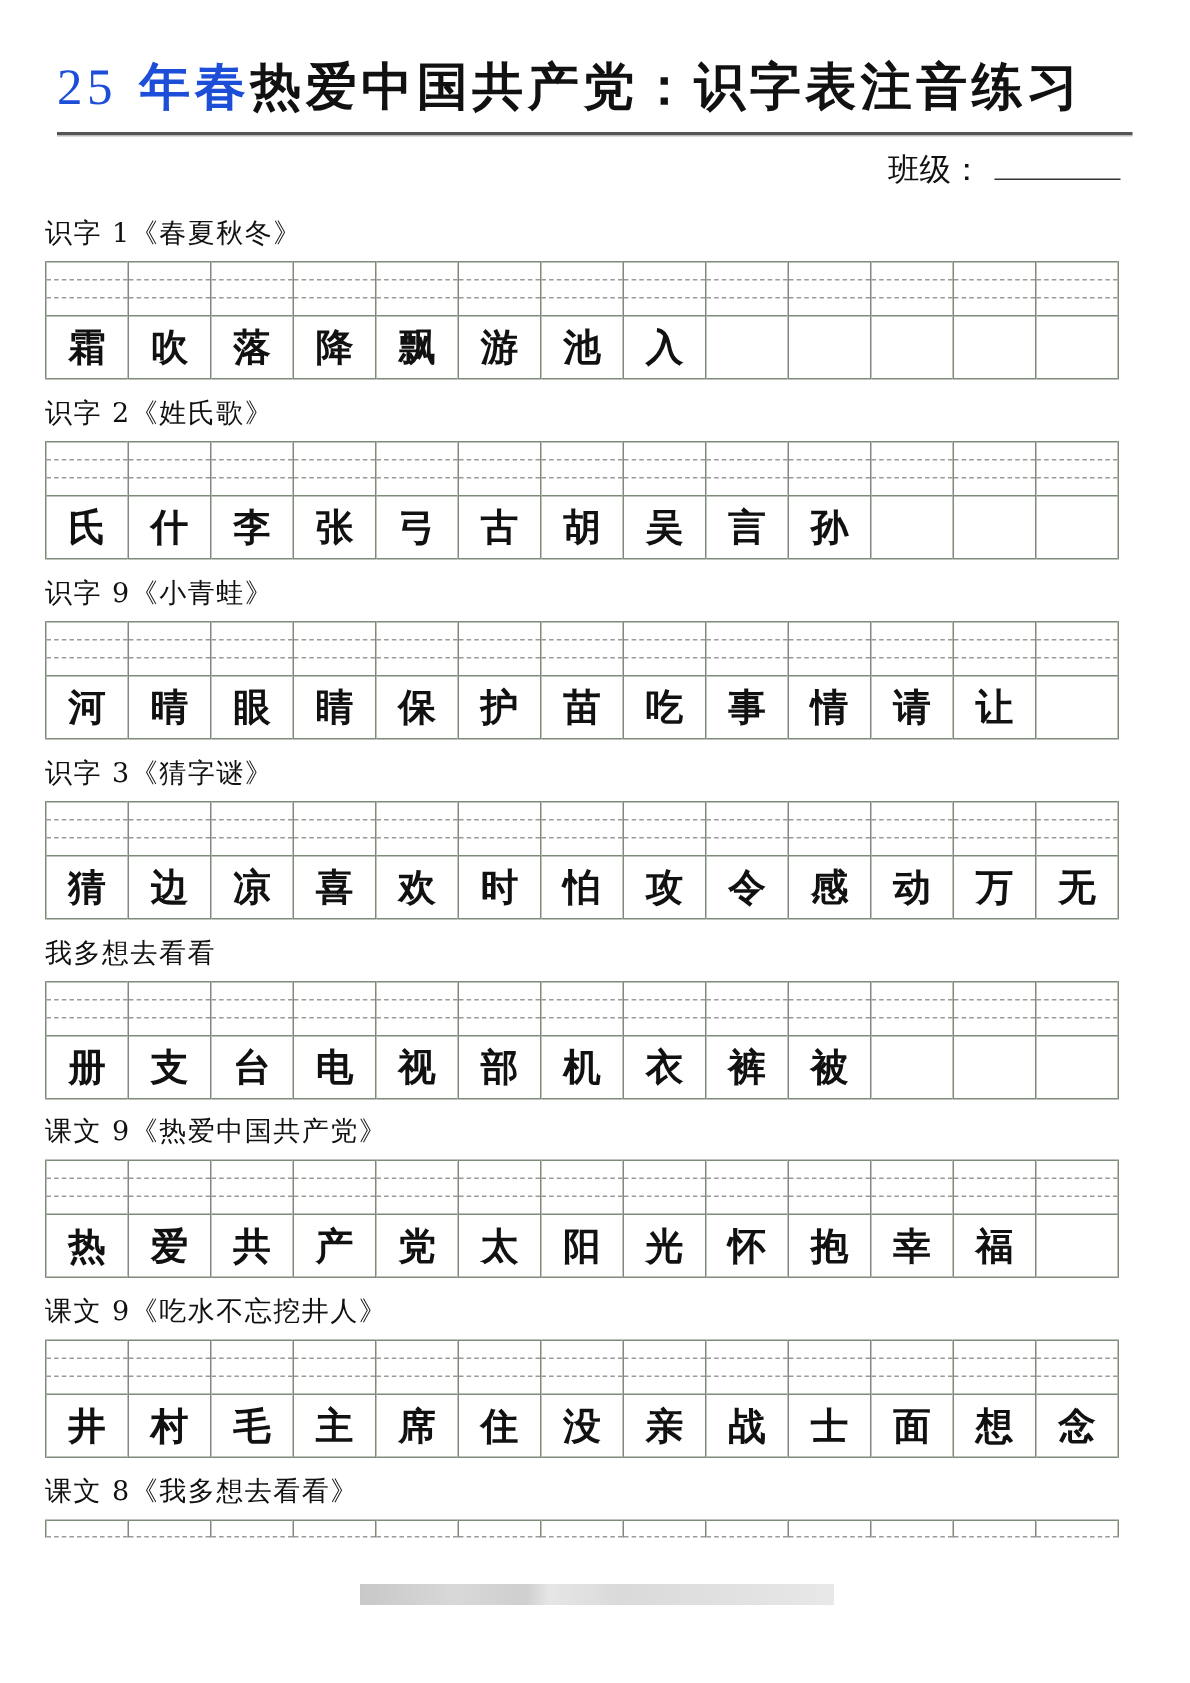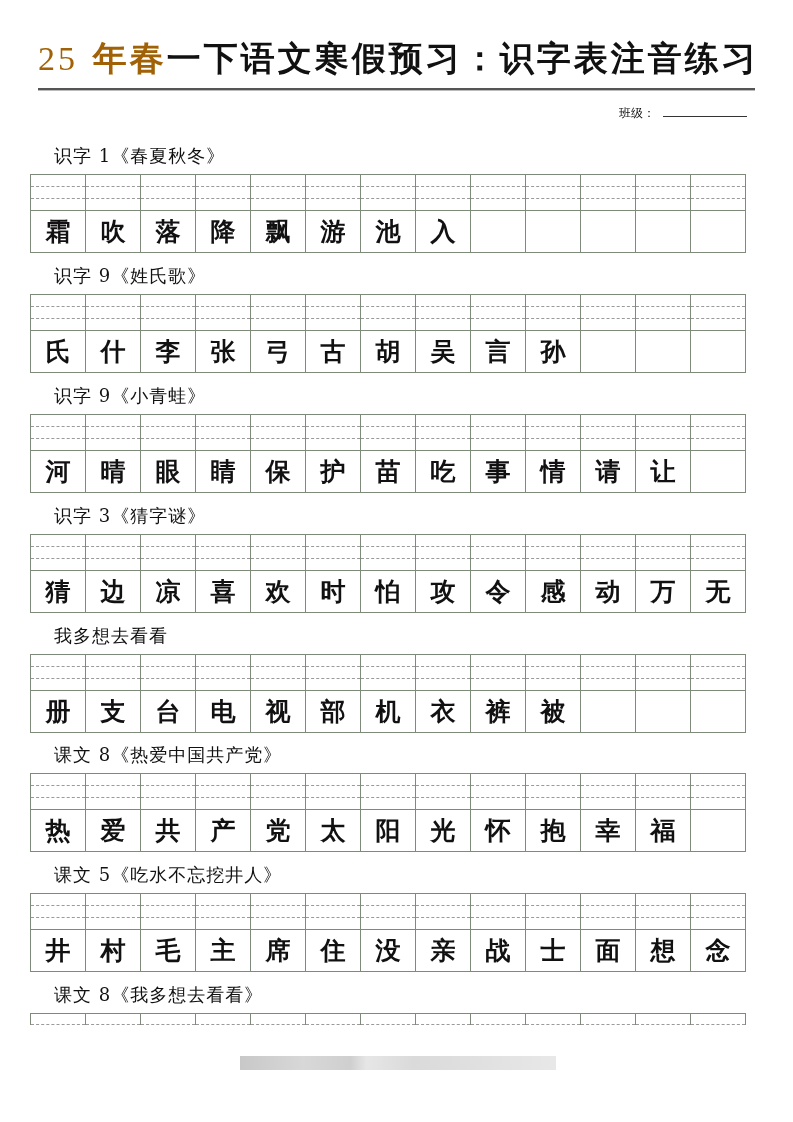--- a/index.html
+++ b/index.html
@@ -5,37 +5,37 @@
   html, body { margin: 0; padding: 0; background: #ffffff; }
   body {
     width: 793px; height: 1122px; position: relative; overflow: hidden;
     font-family: "DejaVu Serif", "Liberation Serif", serif; color: #111;
   }
   .title {
     position: absolute; left: 38px; top: 36px; width: 720px; height: 44px;
     font-size: 34px; line-height: 44px; letter-spacing: 3px; white-space: nowrap;
     font-family: "DejaVu Serif", serif; font-weight: bold;
   }
-  .title .accent { color: #a16207; }
+  .title .accent { color: #1d4ed8; }
   .title .num { font-weight: normal; font-family: "Liberation Serif", serif; }
   .title-rule {
     position: absolute; left: 38px; top: 88px; width: 717px; height: 0;
     border-top: 2px solid #555; box-shadow: 0 1px 0 #bbb;
   }
   .info {
     position: absolute; top: 100px; right: 46px; height: 26px;
-    font-size: 12px; line-height: 26px; display: flex; align-items: flex-end; gap: 12px;
+    font-size: 21px; line-height: 26px; display: flex; align-items: flex-end; gap: 12px;
   }
   .info .blank {
     display: inline-block; width: 84px; height: 18px; border-bottom: 1.5px solid #333;
     margin-left: 8px;
   }
   .section { position: absolute; left: 30px; width: 716px; }
   .section-title {
-    position: absolute; left: 24px; top: -32px; font-size: 18px; line-height: 28px;
+    position: absolute; left: 0; top: -32px; font-size: 18px; line-height: 28px;
     white-space: nowrap; letter-spacing: 1px;
   }
   .grid { position: absolute; left: 0; top: 0; width: 716px; display: flex; }
   .cell { flex: 1 1 0; position: relative; border-left: 1px solid #7e8a7a; }
   .cell:last-child { border-right: 1px solid #7e8a7a; }
   .pinyin {
     height: 37px; position: relative; border-top: 1px solid #7e8a7a;
     border-bottom: 1px solid #7e8a7a; box-sizing: border-box;
   }
   .pinyin::before, .pinyin::after {
@@ -54,21 +54,21 @@
   .watermark {
     position: absolute; left: 240px; top: 1056px; width: 316px; height: 14px;
     background: linear-gradient(90deg, #c8c8c8 0%, #d8d8d8 20%, #cfcfcf 35%, #e6e6e6 40%, #dadada 55%, #e0e0e0 75%, #e8e8e8 100%);
   }
 </style>
 </head>
 <body>
 
 <div class="title">
   <span class="accent num">25</span>
-  <span class="accent">年春</span><span>一下语文寒假预习：识字表注音练习</span>
+  <span class="accent">年春</span><span>热爱中国共产党：识字表注音练习</span>
 </div>
 <div class="title-rule"></div>
 
 <div class="info">
   <span>
     <span>班级：</span><span class="blank"></span>
   </span>
 </div>
 
 <div id="sections">
@@ -123,21 +123,21 @@
           <div class="pinyin"></div>
           <div class="hanzi"></div>
         </div>
         <div class="cell">
           <div class="pinyin"></div>
           <div class="hanzi"></div>
         </div>
       </div>
     </div>
     <div class="section" style="top: 294px;">
-      <div class="section-title">识字 9《姓氏歌》</div>
+      <div class="section-title">识字 2《姓氏歌》</div>
       <div class="grid">
         <div class="cell">
           <div class="pinyin"></div>
           <div class="hanzi">氏</div>
         </div>
         <div class="cell">
           <div class="pinyin"></div>
           <div class="hanzi">什</div>
         </div>
         <div class="cell">
@@ -351,21 +351,21 @@
           <div class="pinyin"></div>
           <div class="hanzi"></div>
         </div>
         <div class="cell">
           <div class="pinyin"></div>
           <div class="hanzi"></div>
         </div>
       </div>
     </div>
     <div class="section" style="top: 773px;">
-      <div class="section-title">课文 8《热爱中国共产党》</div>
+      <div class="section-title">课文 9《热爱中国共产党》</div>
       <div class="grid">
         <div class="cell">
           <div class="pinyin"></div>
           <div class="hanzi">热</div>
         </div>
         <div class="cell">
           <div class="pinyin"></div>
           <div class="hanzi">爱</div>
         </div>
         <div class="cell">
@@ -408,21 +408,21 @@
           <div class="pinyin"></div>
           <div class="hanzi">福</div>
         </div>
         <div class="cell">
           <div class="pinyin"></div>
           <div class="hanzi"></div>
         </div>
       </div>
     </div>
     <div class="section" style="top: 893px;">
-      <div class="section-title">课文 5《吃水不忘挖井人》</div>
+      <div class="section-title">课文 9《吃水不忘挖井人》</div>
       <div class="grid">
         <div class="cell">
           <div class="pinyin"></div>
           <div class="hanzi">井</div>
         </div>
         <div class="cell">
           <div class="pinyin"></div>
           <div class="hanzi">村</div>
         </div>
         <div class="cell">

